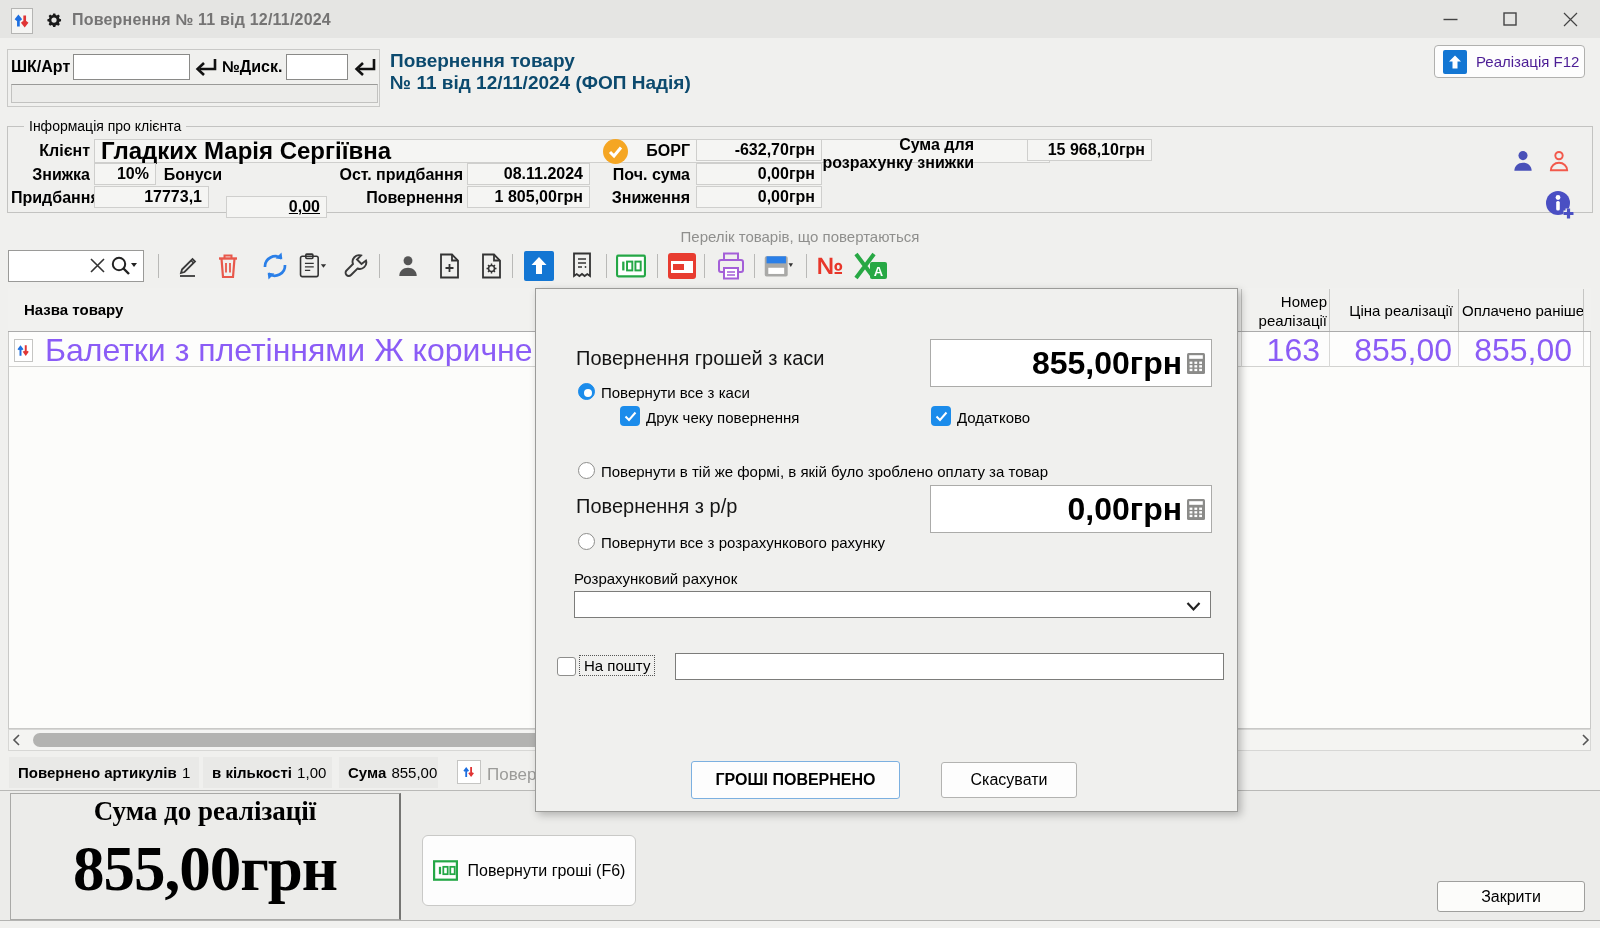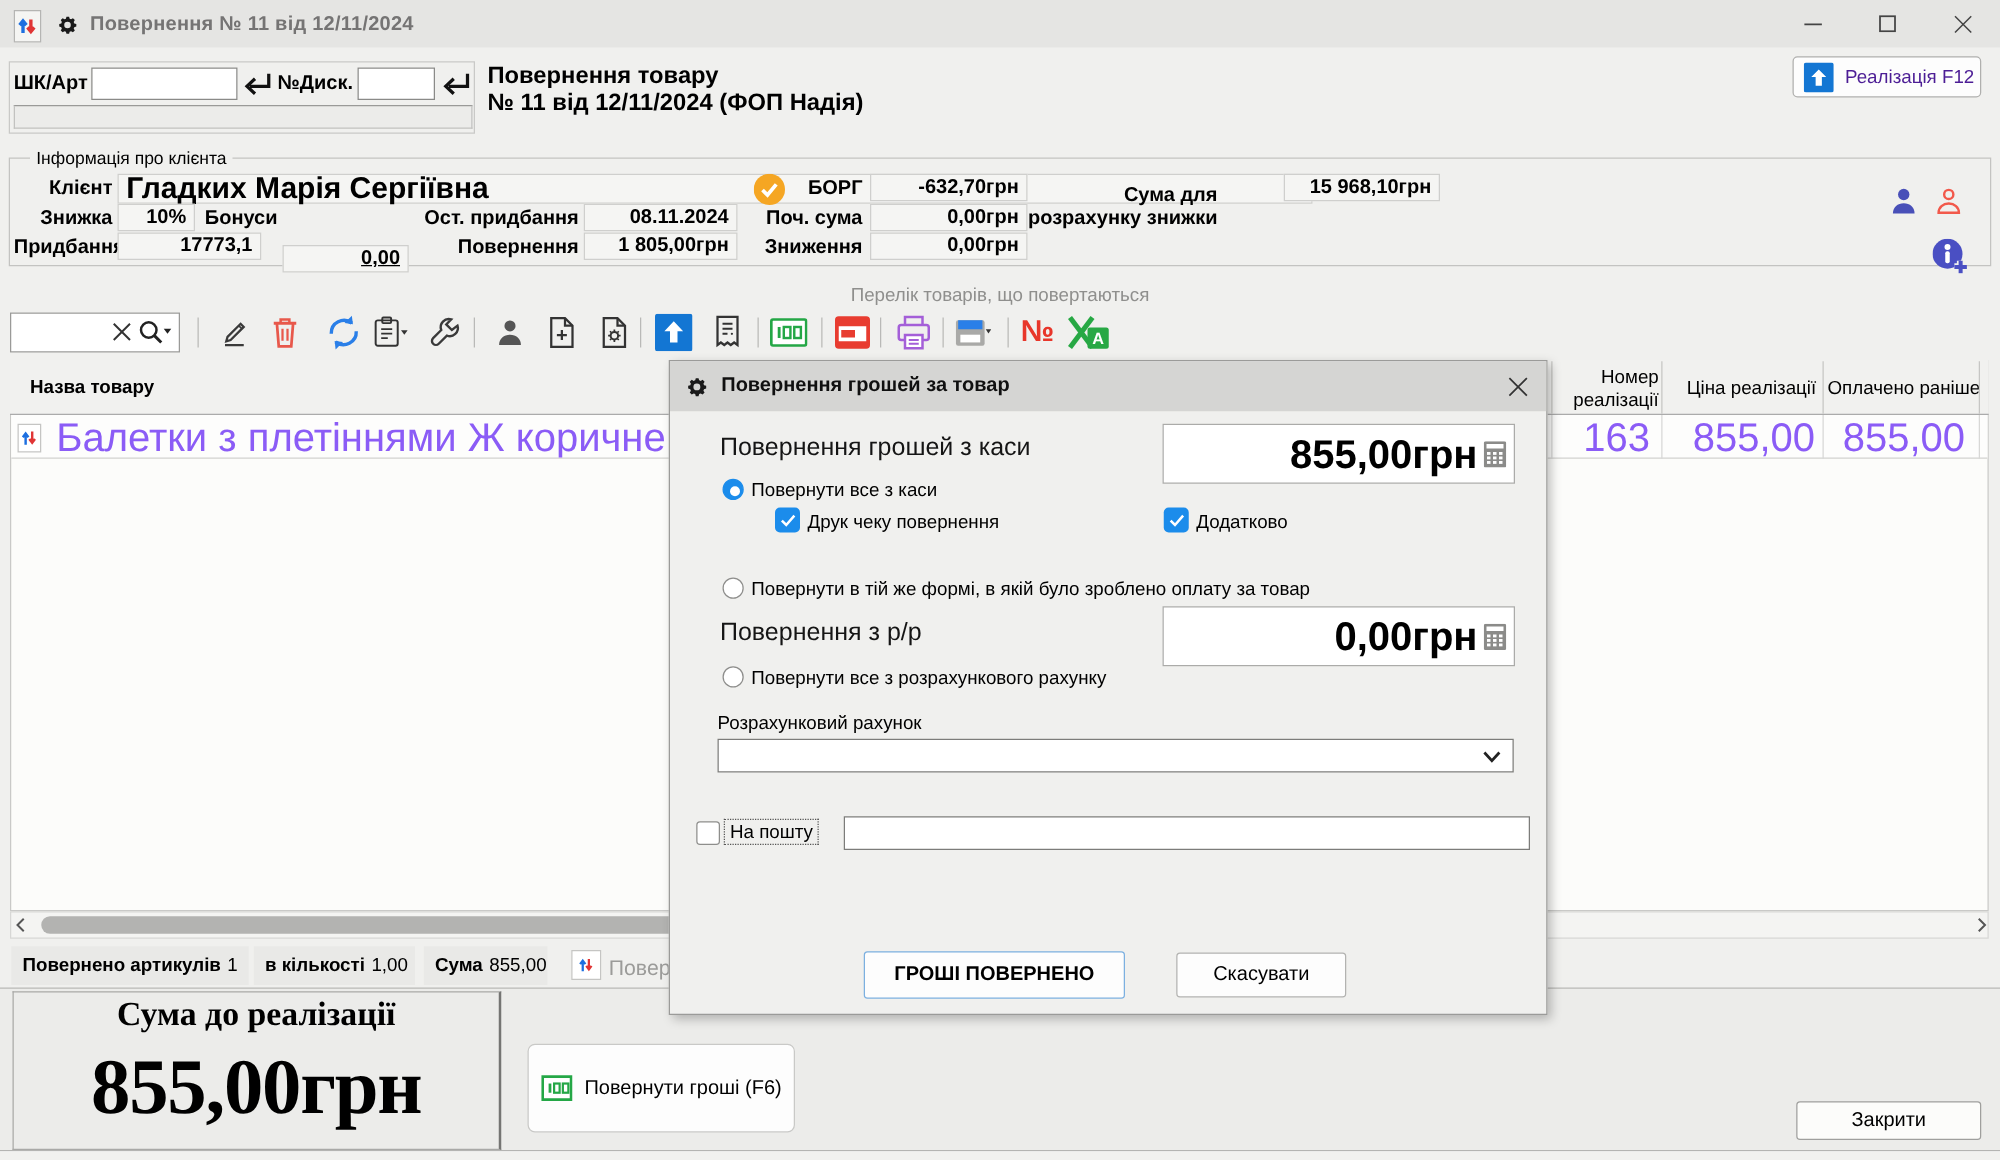--- a/index.html
+++ b/index.html
@@ -10,21 +10,21 @@
 
 #titlebar { left:0; top:0; width:1600px; height:38px; background:#e5e5e3; }
 #titleicon { left:11px; top:8px; width:22px; height:26px; background:#f5f5f3; border:1px solid #b5b5b3; display:flex; align-items:center; justify-content:center; }
 #titletext { left:72px; top:11px; font-size:16px; font-weight:bold; color:#757474; letter-spacing:0.2px; }
 
 .winbtn { top:0; width:46px; height:38px; display:flex; align-items:center; justify-content:center; }
 
 #topgroup { left:7px; top:49px; width:373px; height:58px; border:1px solid #c9c9c7; }
 .lbl { font-weight:bold; color:#000; font-size:16px; }
 .inp { background:#fff; border:1px solid #8a8a88; }
-#bigtitle { left:390px; top:50px; font-size:19px; font-weight:bold; color:#000000; line-height:22px; }
+#bigtitle { left:390px; top:50px; font-size:19px; font-weight:bold; color:#0c4a6e; line-height:22px; }
 #realbtn { left:1434px; top:45px; width:151px; height:33px; background:#fdfdfd; border:1px solid #b0b0ae; border-radius:4px; display:flex; align-items:center; padding-left:8px; }
 #realbtn span { font-size:15px; color:#4c1d95; margin-left:9px; white-space:nowrap; }
 
 #clientbox { left:7px; top:126px; width:1586px; height:87px; border:1px solid #c3c3c1; }
 #clientleg { left:24px; top:118px; background:#f0f0ee; padding:0 5px; font-size:14px; color:#000; }
 .flbl { font-weight:bold; font-size:16px; color:#000; text-align:right; white-space:nowrap; }
 .fval { background:#f5f5f3; border:1px solid #cfcfcd; font-weight:bold; font-size:16px; color:#000; padding:0 6px; display:flex; align-items:center; }
 .fval.r { justify-content:flex-end; }
 
 #perelik { left:0; top:228px; width:1600px; text-align:center; font-size:15px; color:#8f8f8d; }
@@ -138,21 +138,21 @@
 <div class="abs" style="left:603px;top:139px;"><svg width="25" height="25" viewBox="0 0 25 25">
       <circle cx="12.5" cy="12.5" r="12.5" fill="#f5a623"></circle>
       <path d="M7 13 L11 17 L18 8.5" stroke="#fff" stroke-width="3" fill="none"></path>
     </svg></div>
 <div class="abs flbl" style="left:608px;top:142px;width:82px;">БОРГ</div>
 <div class="abs fval r" style="left:696px;top:139px;width:126px;height:22px;">-632,70грн</div>
 <div class="abs flbl" style="left:590px;top:166px;width:100px;">Поч. сума</div>
 <div class="abs fval r" style="left:696px;top:163px;width:126px;height:22px;">0,00грн</div>
 <div class="abs flbl" style="left:590px;top:189px;width:100px;">Зниження</div>
 <div class="abs fval r" style="left:696px;top:186px;width:126px;height:22px;">0,00грн</div>
-<div class="abs flbl" style="left:812px;top:136px;width:162px;line-height:18px;margin-top:12px;">Сума для<br>розрахунку знижки</div>
+<div class="abs flbl" style="left:812px;top:136px;width:162px;line-height:18px;">Сума для<br>розрахунку знижки</div>
 <div class="abs fval r" style="left:1027px;top:139px;width:125px;height:22px;">15 968,10грн</div>
 <div class="abs" style="left:1510px;top:148px;"><svg width="26" height="26" viewBox="0 0 24 24">
       <circle cx="12" cy="7" r="4.2" fill="#4950b8"></circle>
       <path d="M4 21 c0-4.5 3.5-7.5 8-7.5 s8 3 8 7.5 z" fill="#4950b8"></path>
     </svg></div>
 <div class="abs" style="left:1546px;top:148px;"><svg width="26" height="26" viewBox="0 0 24 24">
       <circle cx="12" cy="7" r="3.4" fill="none" stroke="#f2594b" stroke-width="1.8"></circle>
       <path d="M4.5 20.5 c0-4 3.3-6.8 7.5-6.8 s7.5 2.8 7.5 6.8 z" fill="none" stroke="#f2594b" stroke-width="1.8"></path>
     </svg></div>
 <div class="abs" style="left:1546px;top:191px;"><svg width="30" height="28" viewBox="0 0 30 28">
@@ -351,29 +351,20 @@
       <rect x="14" y="9" width="6" height="10" fill="none" stroke="#24a746" stroke-width="2.4"></rect>
       <rect x="23.5" y="9" width="6" height="10" fill="none" stroke="#24a746" stroke-width="2.4"></rect>
     </svg>
  <span>Повернути гроші (F6)</span>
 </div>
 <div class="abs" id="closebtn">Закрити</div>
 <div class="abs" style="left:0;top:920px;width:1600px;height:1px;background:#b4b4b2;"></div>
 <div class="abs" style="left:0;top:921px;width:1600px;height:7px;background:#f1f1ef;"></div>
 
 <div class="abs" id="dialog">
- <div class="abs" id="dlgtitle">
-  <svg style="margin-left:12px;" width="19" height="19" viewBox="0 0 24 24">
-        <path fill="#1a1a1a" d="M12 8.5a3.5 3.5 0 1 0 0 7 3.5 3.5 0 0 0 0-7zm9.4 5.2l-2.2.6a7.4 7.4 0 0 1-.6 1.5l1.2 2-2 2-2-1.2c-.5.3-1 .5-1.5.6l-.6 2.2h-2.8l-.6-2.2a7.4 7.4 0 0 1-1.5-.6l-2 1.2-2-2 1.2-2c-.3-.5-.5-1-.6-1.5l-2.2-.6v-2.8l2.2-.6c.1-.5.3-1 .6-1.5l-1.2-2 2-2 2 1.2c.5-.3 1-.5 1.5-.6l.6-2.2h2.8l.6 2.2c.5.1 1 .3 1.5.6l2-1.2 2 2-1.2 2c.3.5.5 1 .6 1.5l2.2.6z"></path>
-      </svg>
-  <span>Повернення грошей за товар</span>
-  <svg style="position:absolute;right:14px;top:12px;" width="17" height="17" viewBox="0 0 17 17">
-        <path d="M1.5 1.5 L15.5 15.5 M15.5 1.5 L1.5 15.5" stroke="#333" stroke-width="1.4"></path>
-      </svg>
- </div>
  <div class="abs dhead" style="left:40px;top:58px;">Повернення грошей з каси</div>
  <div class="abs dinp" style="left:394px;top:50px;width:282px;height:48px;">855,00грн<svg width="18" height="21" viewBox="0 0 18 21">
         <rect x="0" y="0" width="18" height="21" rx="1.5" fill="#8b8b89"></rect>
         <rect x="2.2" y="2.2" width="13.6" height="3.6" fill="#fff"></rect>
         <g fill="#fff">
           <rect x="2.6" y="8.6" width="2.8" height="2.3"></rect>
           <rect x="7.4" y="8.6" width="2.8" height="2.3"></rect>
           <rect x="12.2" y="8.6" width="2.8" height="2.3"></rect>
           <rect x="2.6" y="12.2" width="2.8" height="2.3"></rect>
           <rect x="7.4" y="12.2" width="2.8" height="2.3"></rect>

